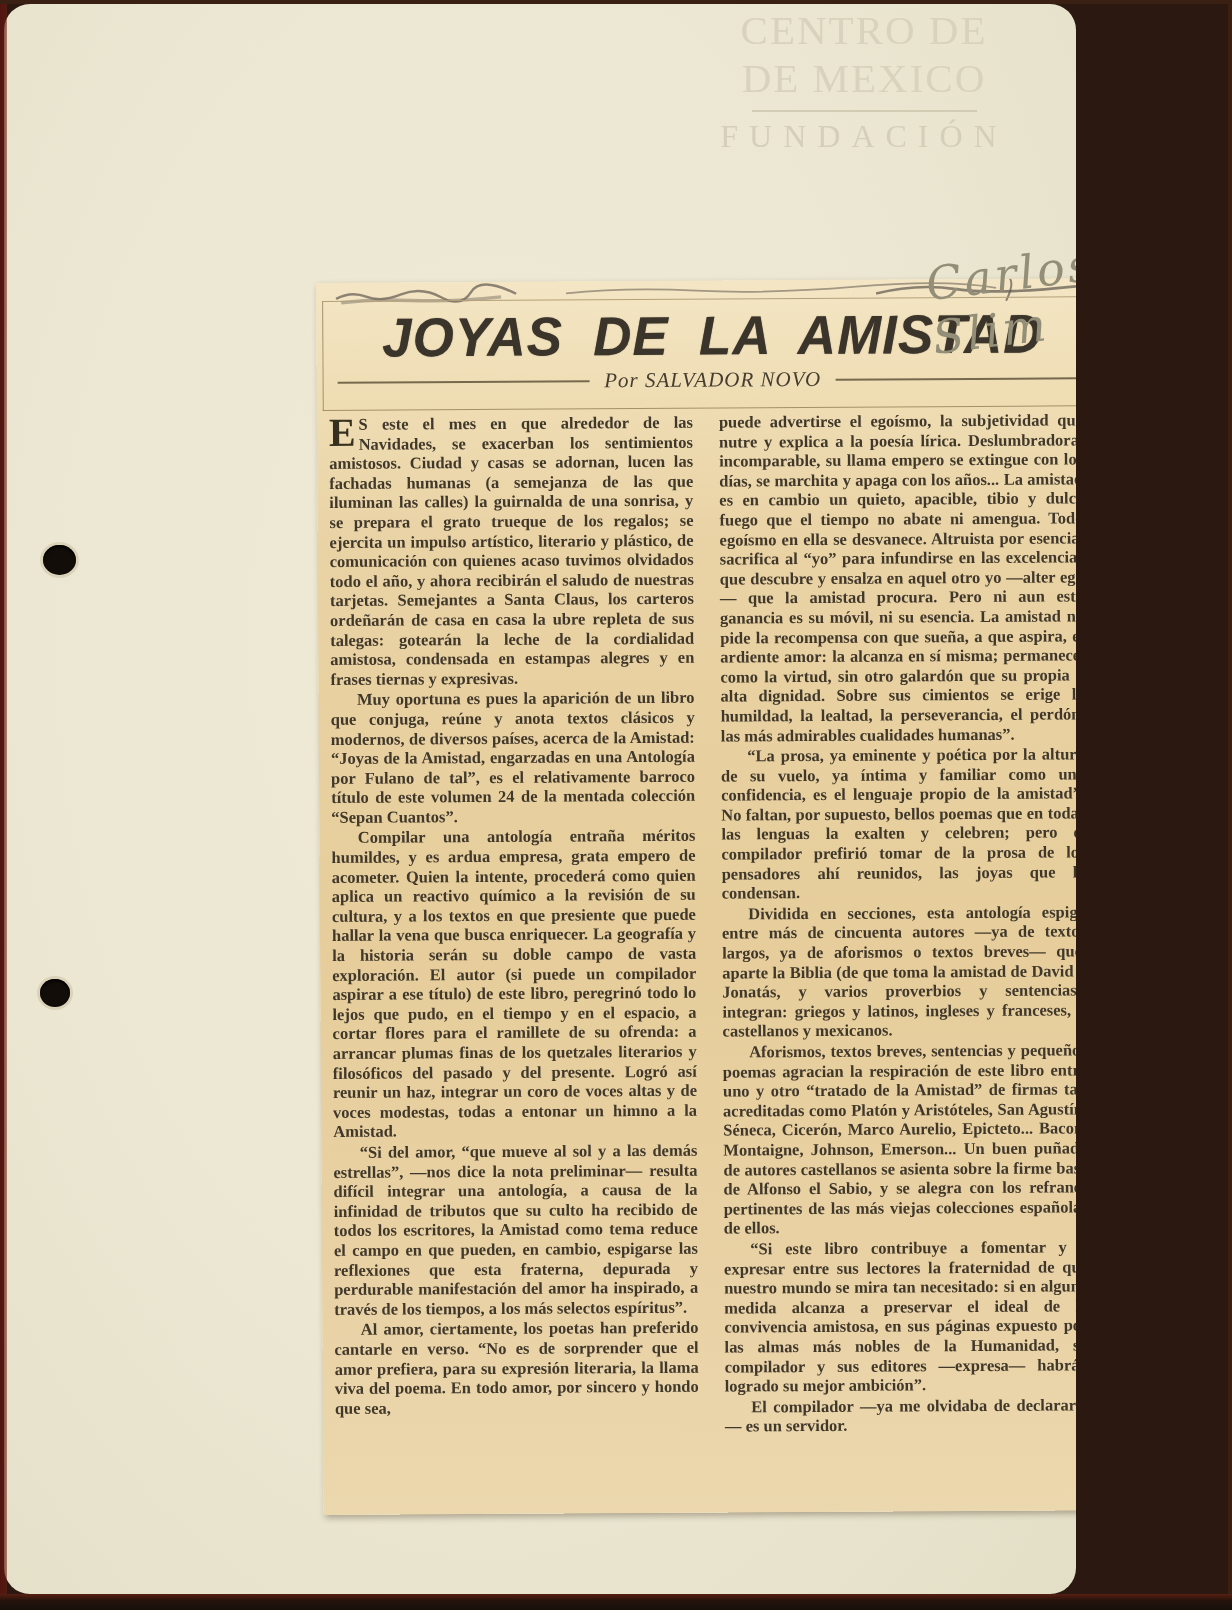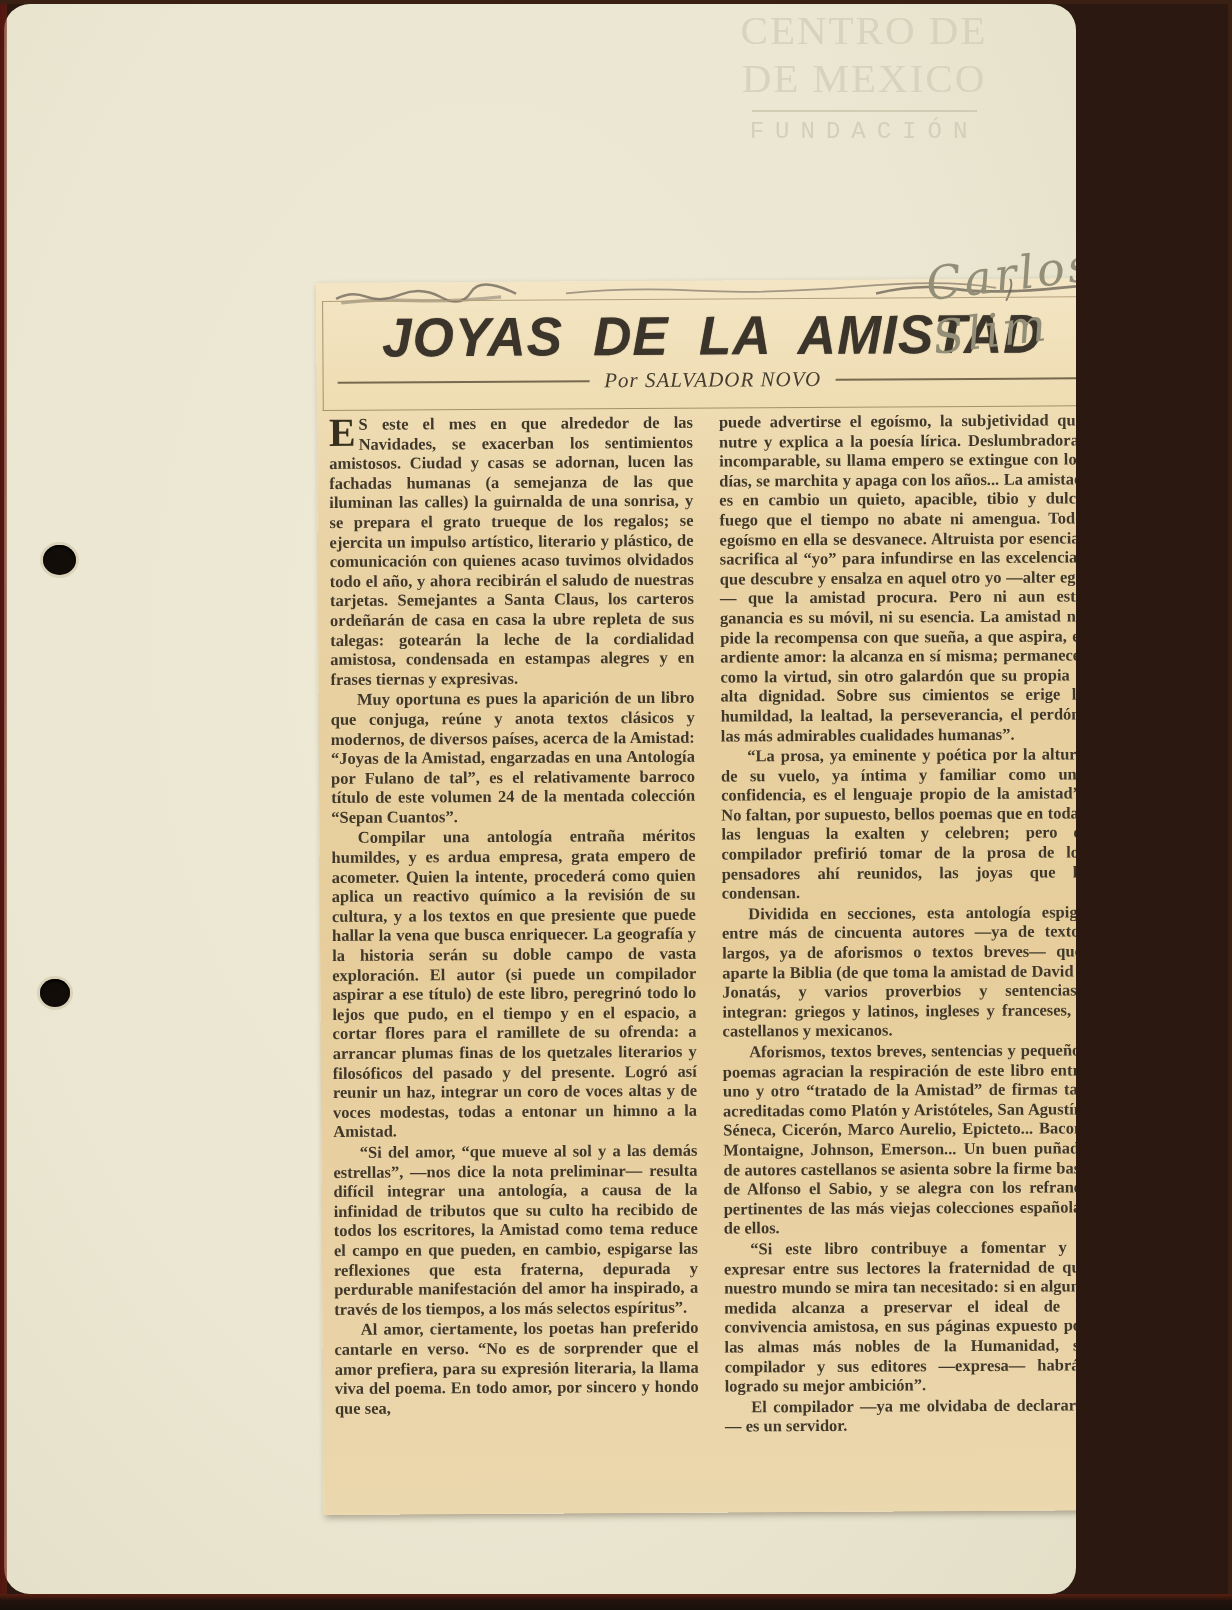--- a/index.html
+++ b/index.html
@@ -24,22 +24,22 @@
   .watermark{
     position:absolute;top:2px;right:42px;width:340px;text-align:center;
     color:#d9d3be;z-index:1;user-select:none;
   }
   .watermark .wline{
     font-family:"Liberation Serif", serif;
     font-size:41px;line-height:48px;letter-spacing:2px;font-weight:400;
   }
   .watermark .wrule{height:0;border-top:2px solid #d2ccb5;width:225px;margin:8px auto 6px auto;}
   .watermark .wfoundation{
-    font-family:Liberation Mono, monospace;
-    font-size:24px;letter-spacing:11px;color:#d5cfba;font-weight:400;
+    font-family:Liberation Serif, serif;
+    font-size:32px;letter-spacing:11px;color:#d5cfba;font-weight:400;
   }
 
   
   .hole{position:absolute;background:#120d08;border-radius:50%;z-index:5;box-shadow:0 0 0 3px rgba(190,175,140,.35), inset 0 2px 3px #000;}
   .hole.h1{left:39px;top:541px;width:33px;height:30px;}
   .hole.h2{left:36px;top:975px;width:30px;height:28px;}
 
   
   .hand{position:absolute;font-family:"DejaVu Serif", serif;font-style:italic;user-select:none;}
   .pencil-4{left:1126px;top:24px;font-size:44px;color:#8e8973;transform:rotate(6deg);z-index:6;}

